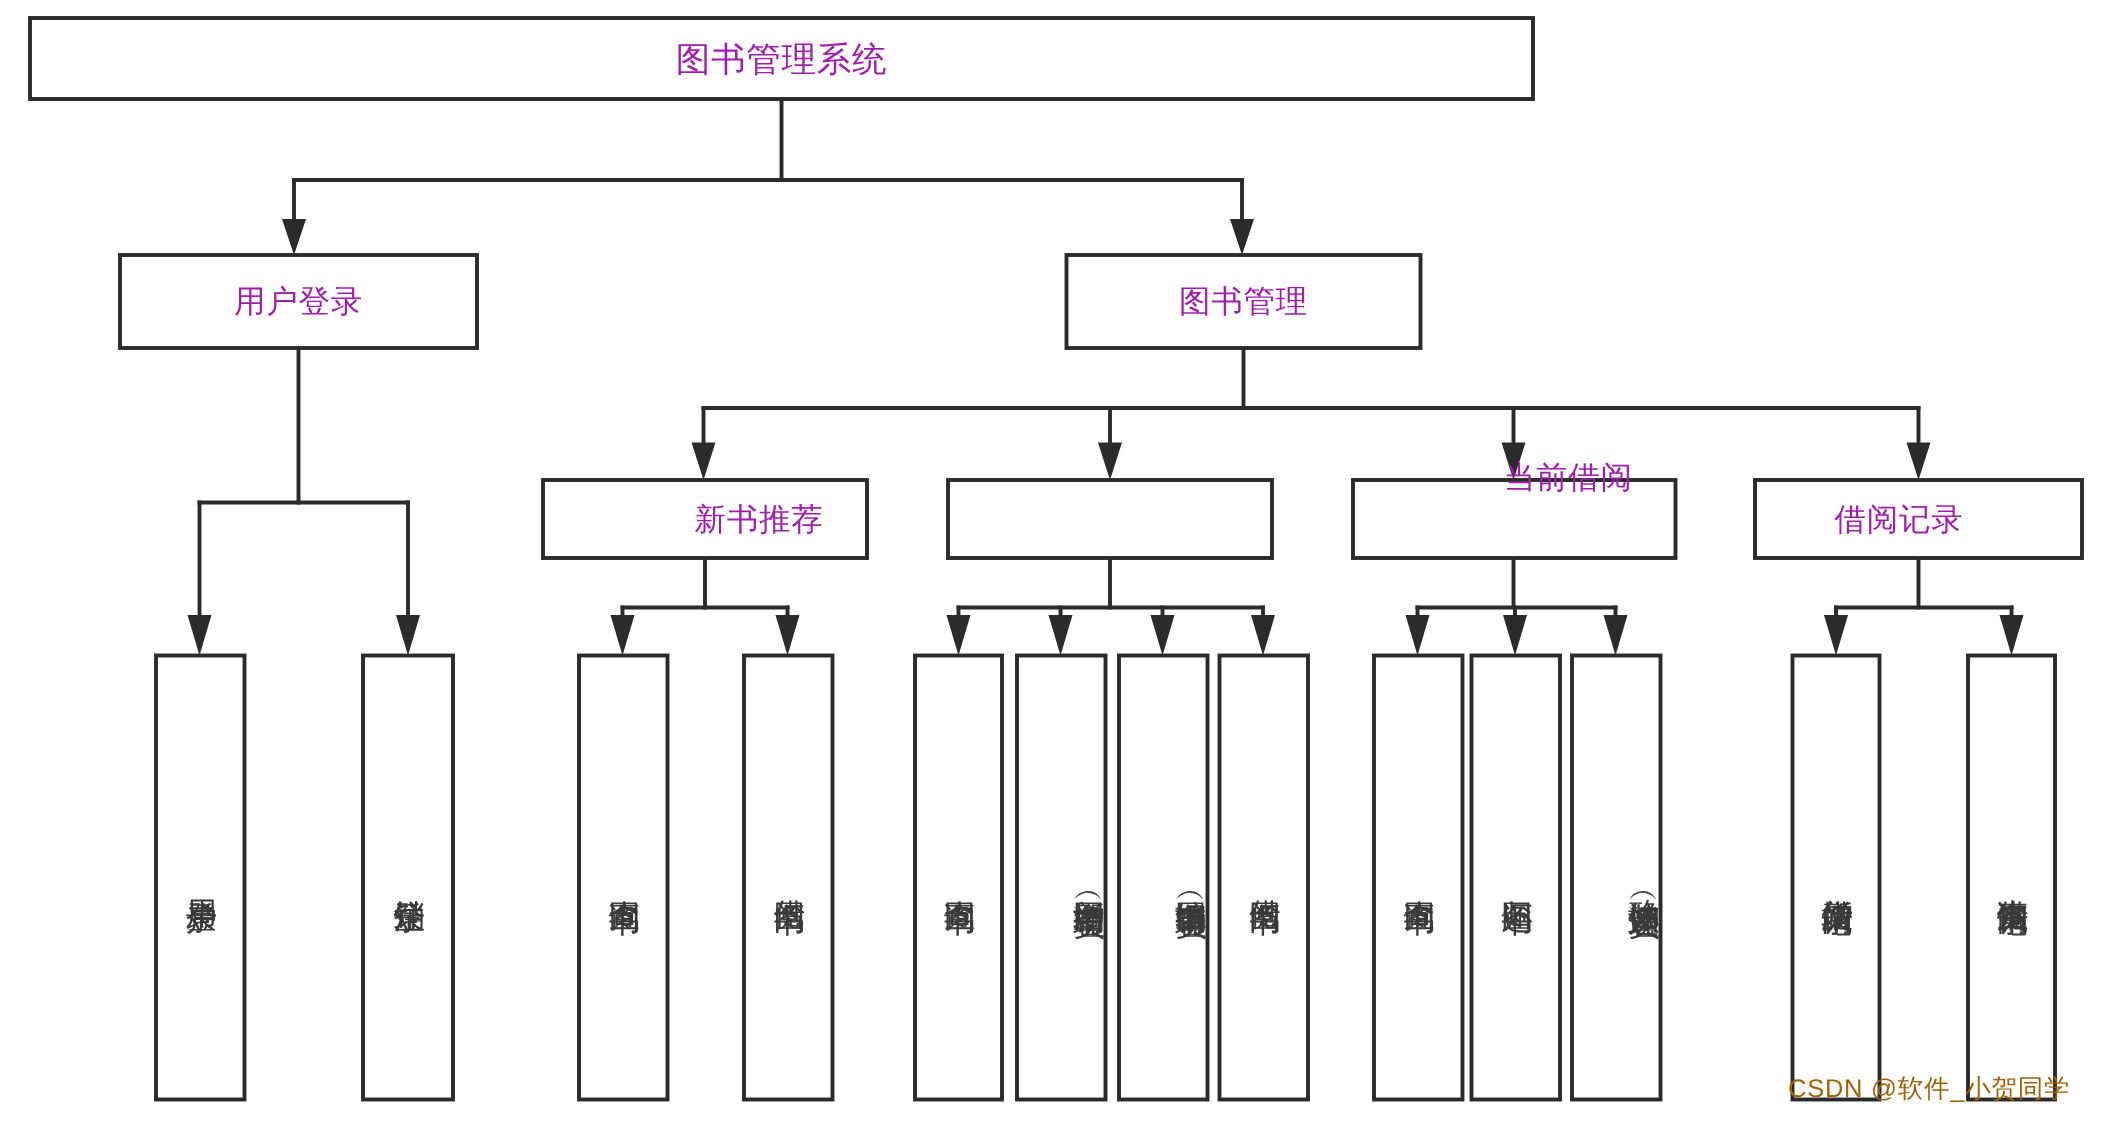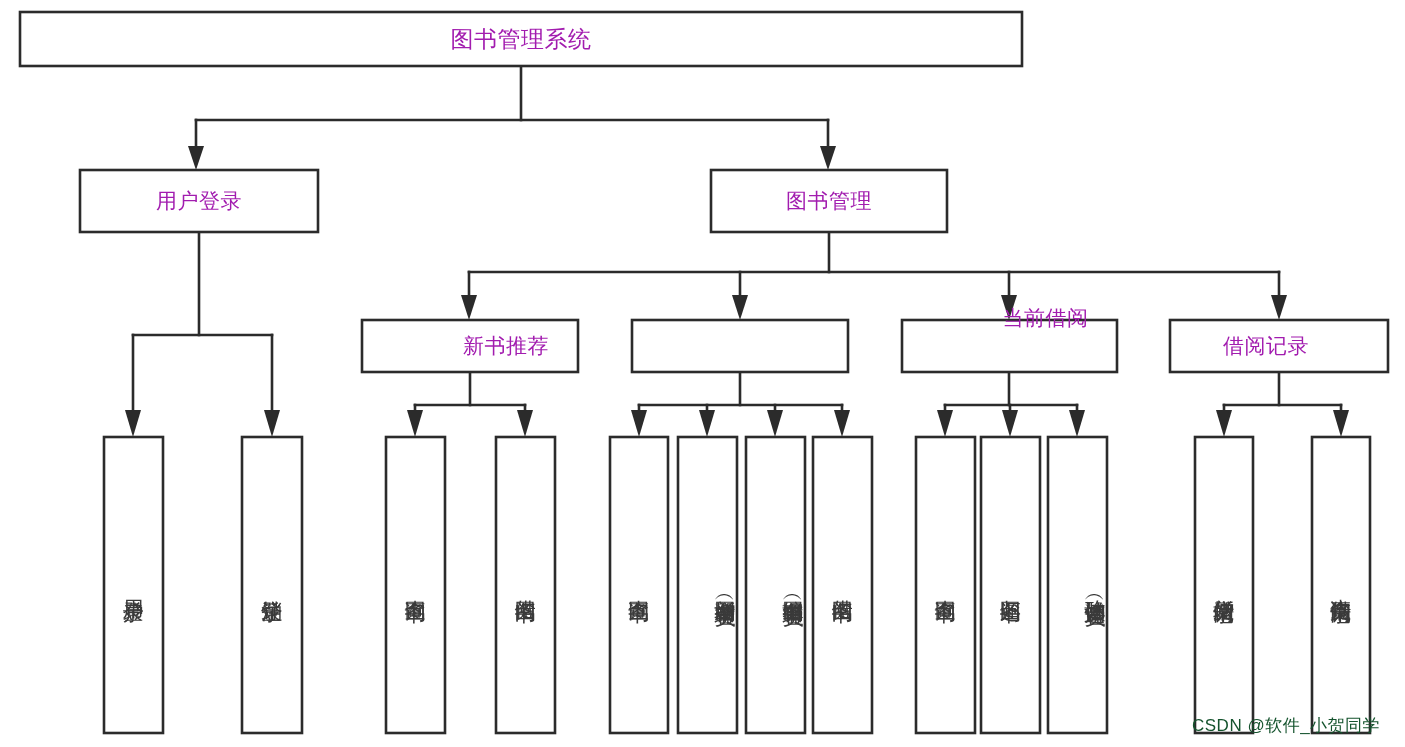--- a/index.html
+++ b/index.html
@@ -62,21 +62,21 @@
     writing-mode: vertical-rl;
     text-orientation: upright;
     line-height: 1.12;
     letter-spacing: 1px;
     pointer-events: none;
     text-align: center;
   }
   .watermark {
     position: absolute;
     font-size: 17px;
-    color: #14532d;
+    color: #a16207;
     letter-spacing: 0.5px;
     white-space: nowrap;
   }
 </style>
 </head>
 <body>
 
 <div id="diagram-root">
 
   <svg id="tree-svg" viewBox="0 0 1405 747">

